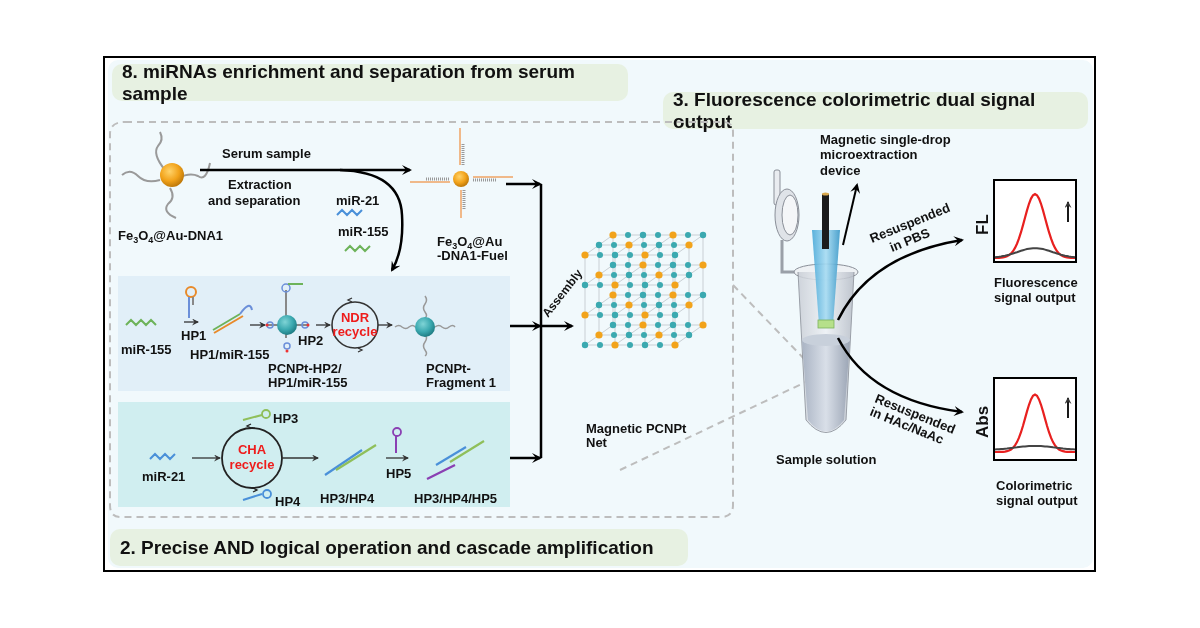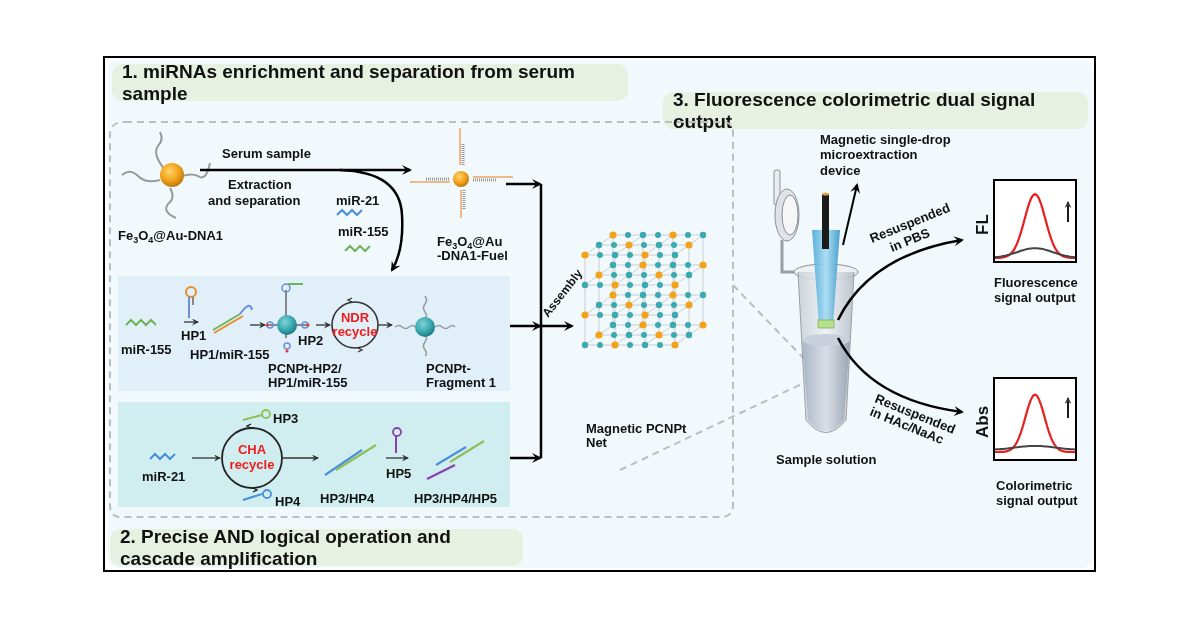--- a/index.html
+++ b/index.html
@@ -15,23 +15,23 @@
   svg { position: absolute; left: 0; top: 0; }
   .lbl { font-family: "Liberation Sans", sans-serif; font-weight: bold; fill: #111; }
   .red { fill: #ee1c1c; }
 </style>
 </head>
 <body>
 
 <div id="frame"></div>
 <div id="bg"></div>
 
-<div class="title-box" style="left:112px; top:64px; width:516px; height:37px;">1. miRNAs enrichment and separation from serum sample</div>
+<div class="title-box" style="left:112px; top:64px; width:516px; height:37px;">8. miRNAs enrichment and separation from serum sample</div>
 <div class="title-box" style="left:663px; top:64px; width:425px; height:37px;margin-top:28px;">3. Fluorescence colorimetric dual signal output</div>
-<div class="title-box" style="left:110px; top:529px; width:413px; height:37px;">2. Precise AND logical operation and cascade amplification</div>
+<div class="title-box" style="left:110px; top:529px; width:578px; height:37px;">2. Precise AND logical operation and cascade amplification</div>
 
 <svg width="1200" height="628" viewBox="0 0 1200 628">
   <defs>
     <marker id="ah" markerWidth="10" markerHeight="10" refX="8" refY="5" orient="auto" markerUnits="userSpaceOnUse">
       <path d="M0,0 L10,5 L0,10 L4,5 Z" fill="#000"></path>
     </marker>
     <marker id="ahs" markerWidth="7" markerHeight="7" refX="6" refY="3.5" orient="auto" markerUnits="userSpaceOnUse">
       <path d="M0,0 L7,3.5 L0,7 L2.5,3.5 Z" fill="#333"></path>
     </marker>
     <radialGradient id="gold" cx="40%" cy="35%" r="65%">

